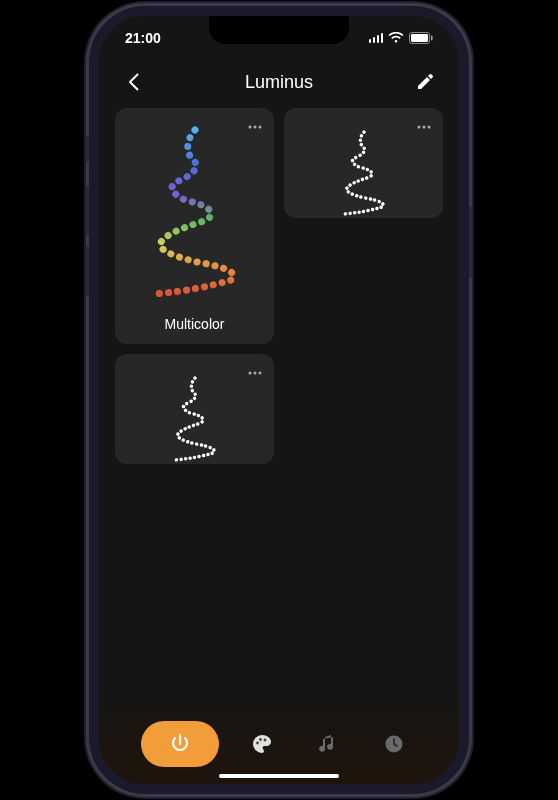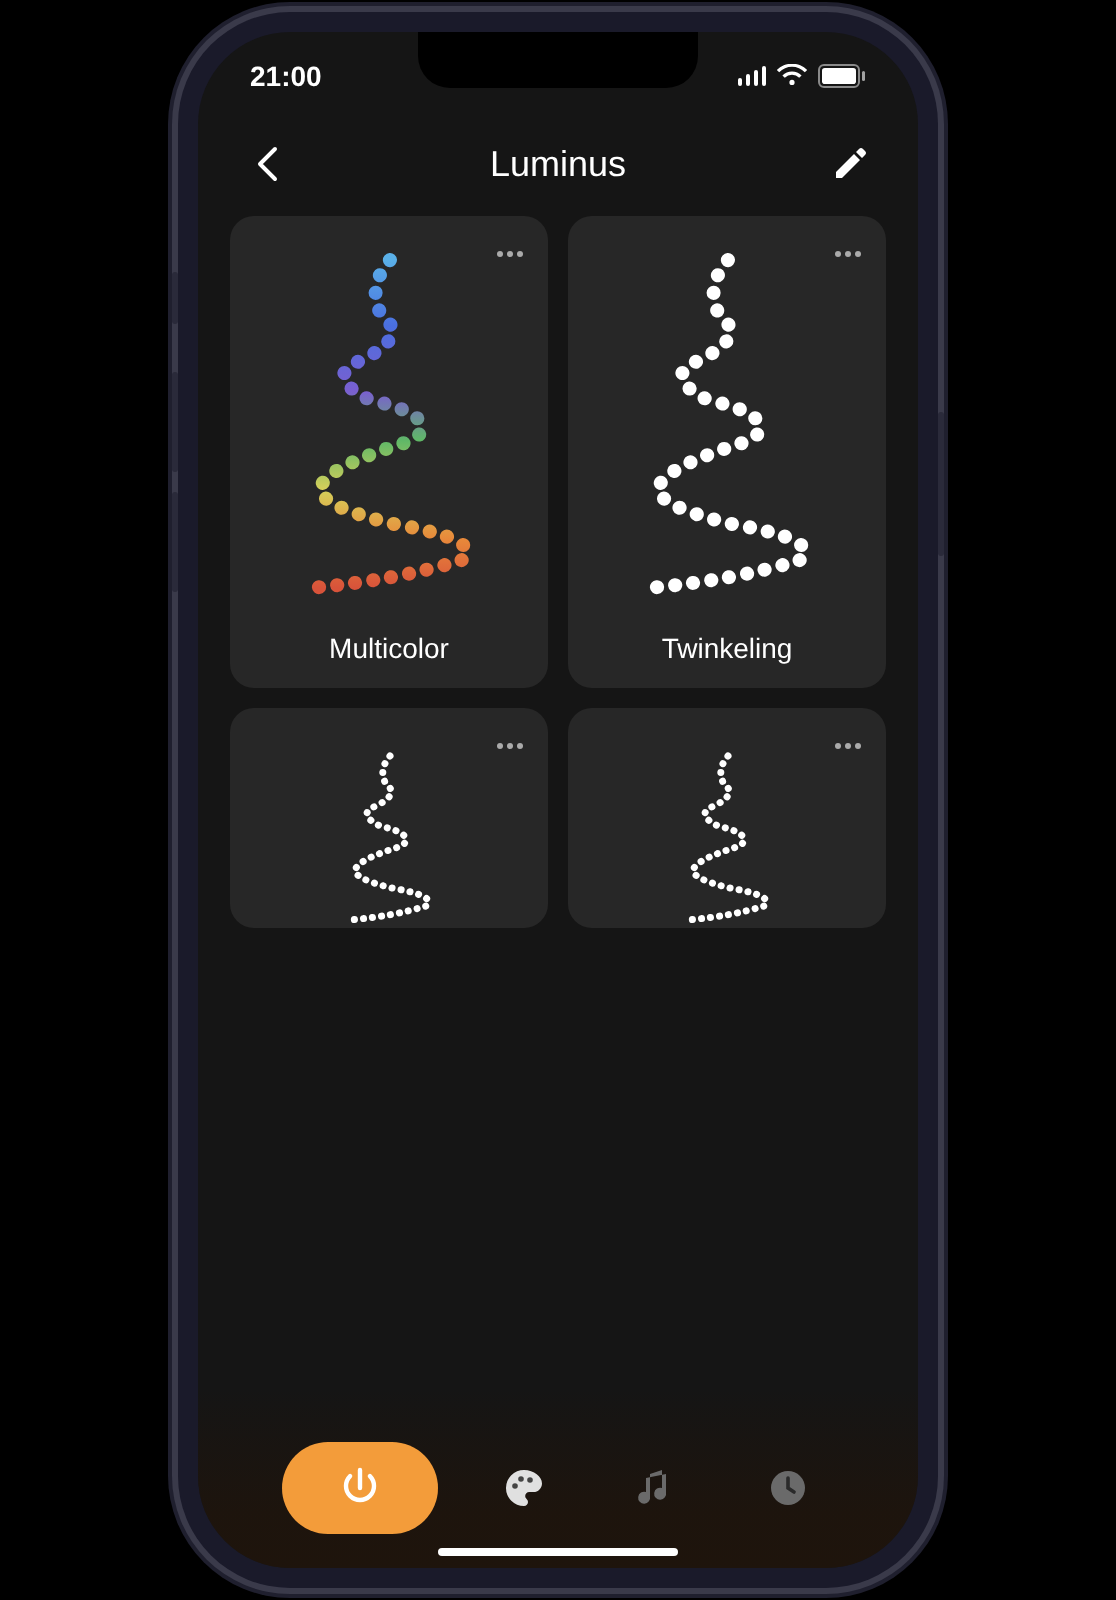--- a/index.html
+++ b/index.html
@@ -112,33 +112,20 @@
                 <stop offset="85%" stop-color="#e8893a"></stop>
                 <stop offset="100%" stop-color="#d8533a"></stop>
               </linearGradient>
             </defs>
             <path d="M60,8 Q48,22 56,36 Q70,46 46,58 Q26,66 50,78 Q86,86 72,98 Q32,110 26,120 Q20,130 62,140 Q108,148 96,158 Q64,168 20,172" stroke="url(#rainbow)" stroke-width="7" fill="none" stroke-linecap="round" stroke-dasharray="0.1 9"></path>
           </svg>
           <div class="card-label">Multicolor</div>
         </div>
 
 
-        <div class="card">
-          <div class="card-dots">
-            <svg width="14" height="4" viewBox="0 0 14 4">
-                <circle cx="2" cy="2" r="1.5" fill="#aaa"></circle>
-                <circle cx="7" cy="2" r="1.5" fill="#aaa"></circle>
-                <circle cx="12" cy="2" r="1.5" fill="#aaa"></circle>
-              </svg>
-          </div>
-          <svg class="tree-svg" width="120" height="180" viewBox="0 0 120 180">
-            <path d="M60,8 Q48,22 56,36 Q70,46 46,58 Q26,66 50,78 Q86,86 72,98 Q32,110 26,120 Q20,130 62,140 Q108,148 96,158 Q64,168 20,172" stroke="#ffffff" stroke-width="7" fill="none" stroke-linecap="round" stroke-dasharray="0.1 9"></path>
-          </svg>
-          <div class="card-label">Twinkeling</div>
-        </div>
 
 
         <div class="card short">
           <div class="card-dots">
             <svg width="14" height="4" viewBox="0 0 14 4">
                 <circle cx="2" cy="2" r="1.5" fill="#aaa"></circle>
                 <circle cx="7" cy="2" r="1.5" fill="#aaa"></circle>
                 <circle cx="12" cy="2" r="1.5" fill="#aaa"></circle>
               </svg>
           </div>

